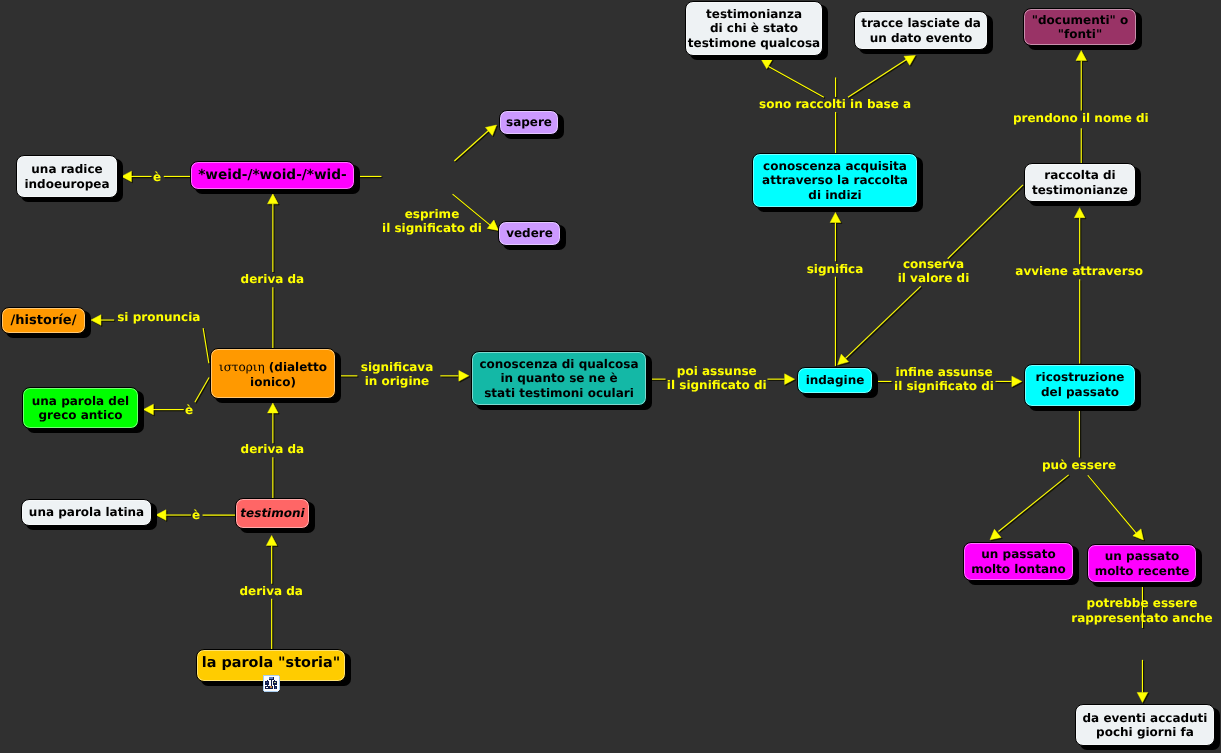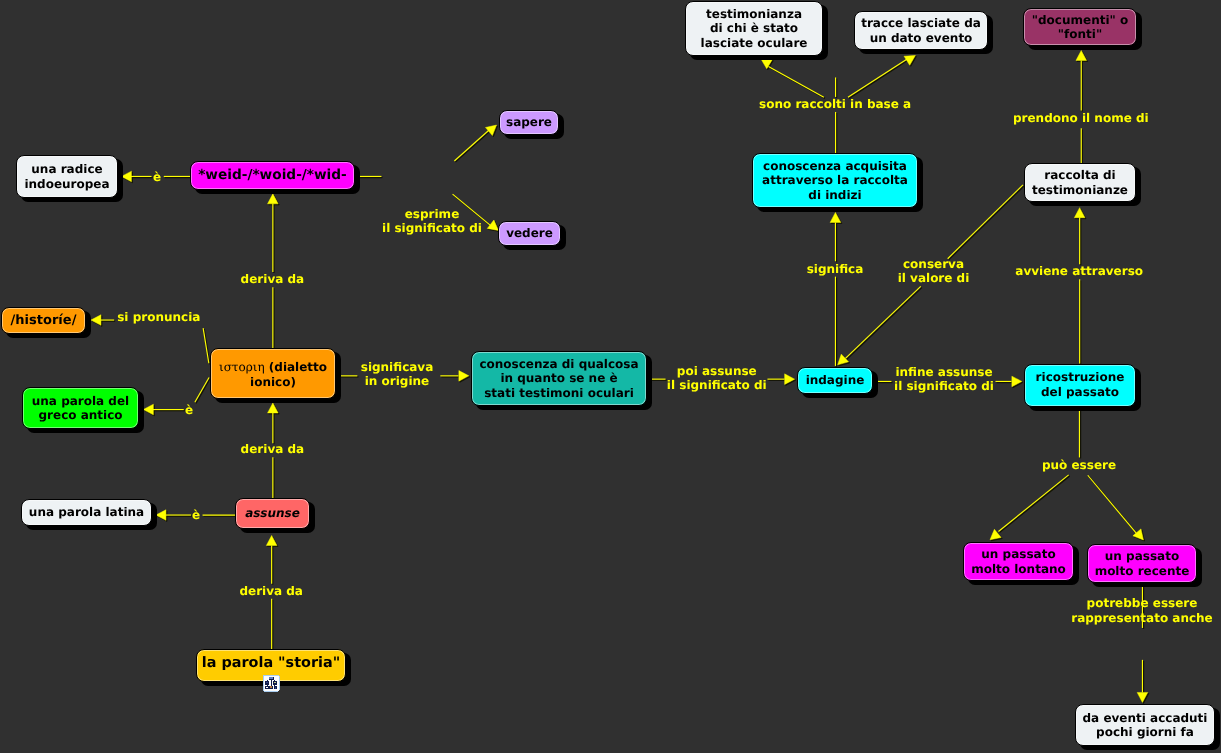--- a/index.html
+++ b/index.html
@@ -298,21 +298,21 @@
     </div>
     <div class="node" style="left: 471px; top: 351px; width: 176px; height: 55px; background: #14b8a6; font-size: 12px; line-height: 14.4px;">
       <span>conoscenza di qualcosa</span>
       <span>in quanto se ne è</span>
       <span>stati testimoni oculari</span>
     </div>
     <div class="node" style="left: 21px; top: 499px; width: 131px; height: 27px; background: rgb(238, 242, 244); font-size: 12px; line-height: 14.4px;">
       <span>una parola latina</span>
     </div>
     <div class="node italic" style="left: 235px; top: 498px; width: 75px; height: 31px; background: rgb(255, 102, 102); font-size: 12px; line-height: 14.4px;">
-      <span>assunse</span>
+      <span>testimoni</span>
     </div>
     <div class="node" style="left: 196px; top: 649px; width: 150px; height: 33px; background: rgb(255, 204, 0); font-size: 14.4px; line-height: 17.28px; padding-bottom: 2.8px;">
       <span>la parola "storia"</span>
     </div>
     <div class="mapicon" style="left: 261.5px; top: 673.5px;"><svg width="18" height="18" viewBox="0 0 36 36" xmlns="http://www.w3.org/2000/svg" shape-rendering="crispEdges">
         <rect x="1" y="1" width="34" height="34" rx="3" fill="#a8cdf0"></rect>
         <rect x="3" y="3" width="30" height="30" fill="#fbfdff"></rect>
         <rect x="13" y="5" width="11" height="7" fill="#101c4a"></rect>
         <rect x="14.5" y="6.5" width="8" height="3" fill="#5f7fc0"></rect>
         <rect x="17" y="11" width="2.6" height="13" fill="#101c4a"></rect>
@@ -327,21 +327,21 @@
         <rect x="14.6" y="23.5" width="7.4" height="6" fill="#101c4a"></rect>
         <rect x="15.8" y="24.8" width="5" height="3" fill="#b0703c"></rect>
         <rect x="6.6" y="24.5" width="6.6" height="6" fill="#101c4a"></rect>
         <rect x="8.8" y="26.6" width="2.2" height="2.2" fill="#ffffff"></rect>
         <rect x="23.6" y="24.5" width="6.6" height="6" fill="#101c4a"></rect>
         <rect x="25.4" y="26.6" width="2.4" height="2.4" fill="#2b3f86"></rect>
       </svg></div>
     <div class="node" style="left: 685px; top: 1px; width: 138px; height: 55px; background: rgb(238, 242, 244); font-size: 12px; line-height: 14.4px;">
       <span>testimonianza</span>
       <span>di chi è stato</span>
-      <span>lasciate oculare</span>
+      <span>testimone qualcosa</span>
     </div>
     <div class="node" style="left: 854px; top: 11px; width: 134px; height: 39px; background: rgb(238, 242, 244); font-size: 12px; line-height: 14.4px;">
       <span>tracce lasciate da</span>
       <span>un dato evento</span>
     </div>
     <div class="node" style="left: 1023px; top: 8px; width: 114px; height: 38px; background: rgb(153, 51, 102); font-size: 12px; line-height: 14.4px;">
       <span>"documenti" o</span>
       <span>"fonti"</span>
     </div>
     <div class="node" style="left: 752px; top: 153px; width: 166px; height: 55px; background: rgb(0, 255, 255); font-size: 12px; line-height: 14.4px;">

